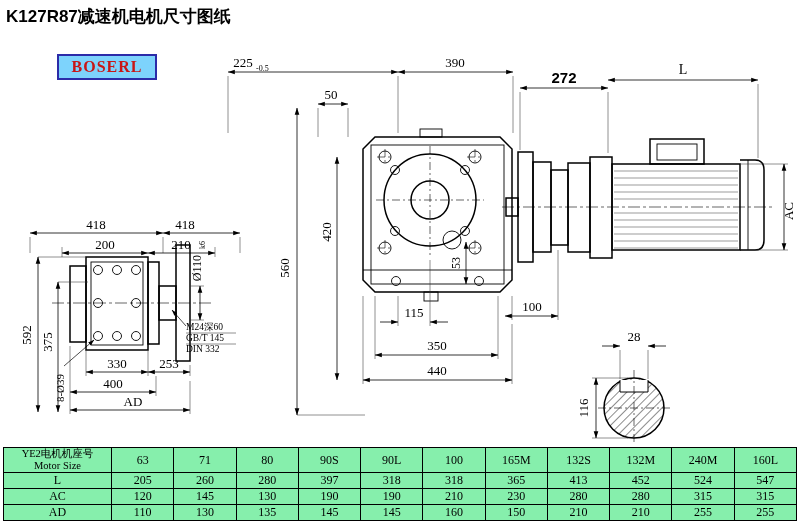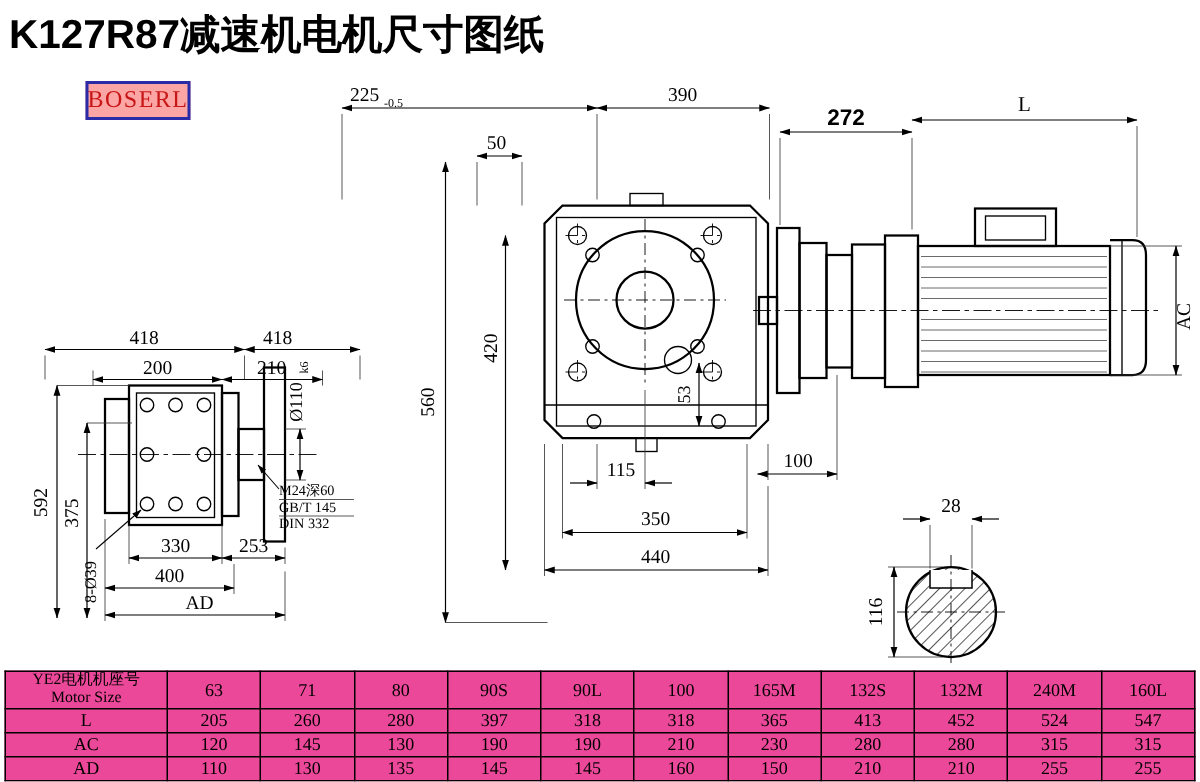--- a/index.html
+++ b/index.html
@@ -1,38 +1,38 @@
 <!DOCTYPE html>
 <html><head>
 <meta charset="utf-8">
 <style>
   *{box-sizing:border-box;margin:0;padding:0}
   html,body{width:800px;height:521px}
   body{position:relative;background:#fff;overflow:hidden;font-family:"Liberation Sans",sans-serif}
-  .title{position:absolute;left:6px;top:5px;font-size:27px;font-weight:bold;color:#000}
-  .logo{position:absolute;left:57px;top:54px;width:70px;height:26px;border:2px solid #2b2ba8;
-        color:#c81616;font-family:"Liberation Serif",serif;font-weight:normal;font-size:16px;
-        display:flex;align-items:center;justify-content:center;letter-spacing:1px;background:#fca5a5}
+  .title{position:absolute;left:6px;top:5px;font-size:17px;font-weight:bold;color:#000}
+  .logo{position:absolute;left:57px;top:54px;width:100px;height:26px;border:2px solid #2b2ba8;
+        color:#c81616;font-family:"Liberation Serif",serif;font-weight:bold;font-size:16px;
+        display:flex;align-items:center;justify-content:center;letter-spacing:1px;background:#7dd3fc}
   svg.draw{position:absolute;left:0;top:0}
   .o1{stroke:#000;stroke-width:1.5;fill:none}
   .o2{stroke:#000;stroke-width:0.9;fill:none}
   .fin{stroke:#222;stroke-width:0.45}
   .cl{stroke:#000;stroke-width:0.6;stroke-dasharray:12 3 3 3;fill:none}
   .cl2{stroke:#000;stroke-width:0.6;stroke-dasharray:8 3 2 3;fill:none}
   .xl{stroke:#333;stroke-width:0.55}
   .dl{stroke:#000;stroke-width:0.8}
   .ldr{stroke:#000;stroke-width:0.7}
   .dim{font-family:"Liberation Serif",serif;font-size:13px;fill:#000;text-anchor:middle}
   .as{text-anchor:start}
   .s8{font-size:8px}.s9{font-size:9.5px}.s11{font-size:11px}.s12{font-size:12px}
   .s14{font-size:14px}
   .b15{font-size:15px;font-weight:bold;font-family:"Liberation Sans",sans-serif}
   .size-table{position:absolute;left:3px;top:447px;width:794px;border-collapse:collapse;
               table-layout:fixed;font-family:"Liberation Serif",serif;font-size:12px;
-              text-align:center;color:#000;background:#ec4899}
+              text-align:center;color:#000;background:#86efac}
   .size-table th,.size-table td{border:1px solid #000;padding:0;height:16px;font-weight:normal;overflow:hidden}
   .size-table tr.hd th{height:25px}
   .size-table .c0{width:108px;font-size:10.5px;line-height:1.15}
 </style>
 </head>
 <body>
 
 <div class="title">K127R87减速机电机尺寸图纸</div>
 <div class="logo">BOSERL</div>
 

